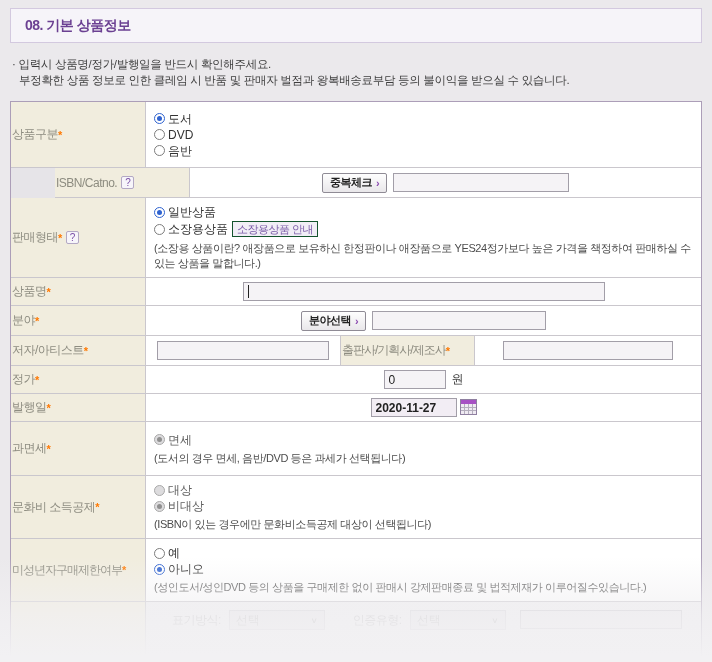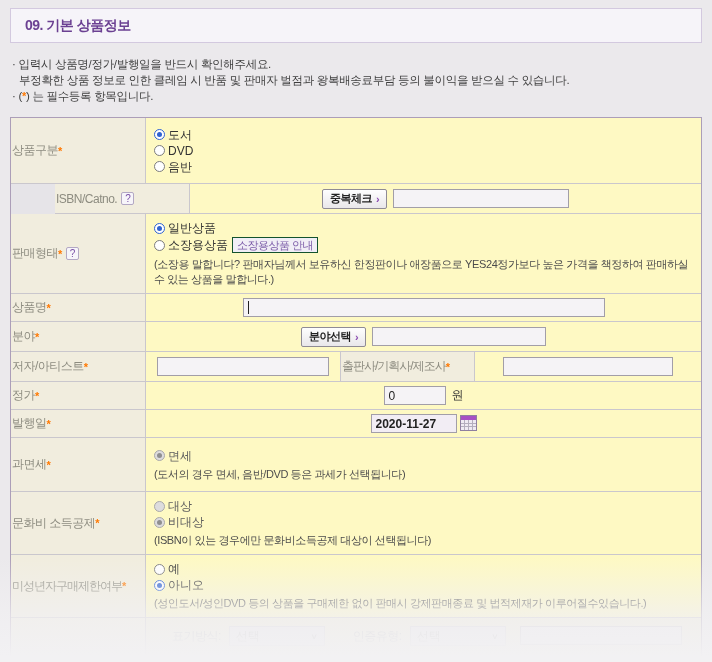--- a/index.html
+++ b/index.html
@@ -30,21 +30,21 @@
     border:1px solid #ac9eb8; border-bottom:none;
     background:#e6e4e8;
   }
   .row { display:flex; border-bottom:1px solid #cac7cd; align-items:stretch; }
   .row:last-child { border-bottom:none; }
   .cell-label {
     flex:0 0 135px; background:#f1edde; border-right:1px solid #cac7cd;
     display:flex; align-items:center; padding-left:1px;
     color:#8d8c80; letter-spacing:-0.5px;
   }
-  .cell-content { flex:1; background:#fef9c3; padding:4px 8px; display:flex; flex-direction:column; justify-content:center; }
+  .cell-content { flex:1; background:#ffffff; padding:4px 8px; display:flex; flex-direction:column; justify-content:center; }
   .hrow { flex-direction:row; align-items:center;justify-content:center; }
 
   .help {
     display:inline-block; width:13px; height:13px; margin-left:4px;
     border:1px solid #b3a8c4; background:#f7f5fa; color:#7a4ea6;
     font-size:10px; line-height:12px; text-align:center; border-radius:2px;
     flex:none; cursor:pointer;
   }
 
   
@@ -120,27 +120,26 @@
     background:linear-gradient(to bottom, rgba(241,240,242,0) 0%, rgba(241,240,242,.75) 55%, #f2f1f3 95%);
     pointer-events:none;
   }
 </style>
 </head>
 <body>
 
 <div class="page">
 
   <div class="title-box">
-    <h1>09. 기본 상품정보</h1>
+    <h1>08. 기본 상품정보</h1>
   </div>
 
   <div class="notice">
     <div><span>·</span> <span>입력시 상품명/정가/발행일을 반드시 확인해주세요.</span></div>
     <div class="indent">부정확한 상품 정보로 인한 클레임 시 반품 및 판매자 벌점과 왕복배송료부담 등의 불이익을 받으실 수 있습니다.</div>
-    <div><span>·</span> <span>(</span><span class="star">*</span><span>) 는 필수등록 항목입니다.</span></div>
   </div>
 
   <div class="form">
 
     <div class="row" style="min-height:66px;">
       <div class="cell-label">
         <span>상품구분</span>
           <span class="star">*</span>
       </div>
       <div class="cell-content" style="padding:6px 8px;">
@@ -184,21 +183,21 @@
             <span class="rb checked"></span>
             <span>일반상품</span>
           </label>
         <div style="display:flex;align-items:center;height:18px;">
           <label class="radio">
               <span class="rb"></span>
               <span>소장용상품</span>
             </label>
           <button class="btn-guide">소장용상품 안내</button>
         </div>
-        <div class="note" style="max-width:545px;">(소장용 말합니다? 판매자님께서 보유하신 한정판이나 애장품으로 YES24정가보다 높은 가격을 책정하여 판매하실 수 있는 상품을 말합니다.)</div>
+        <div class="note" style="max-width:545px;">(소장용 상품이란? 애장품으로 보유하신 한정판이나 애장품으로 YES24정가보다 높은 가격을 책정하여 판매하실 수 있는 상품을 말합니다.)</div>
       </div>
     </div>
 
     <div class="row" style="min-height:28px;">
       <div class="cell-label">
         <span>상품명</span>
           <span class="star">*</span>
       </div>
       <div class="cell-content hrow">
         <span class="input-wrap"><input class="txt w-name" value="" style=""><i class="caret"></i></span>

